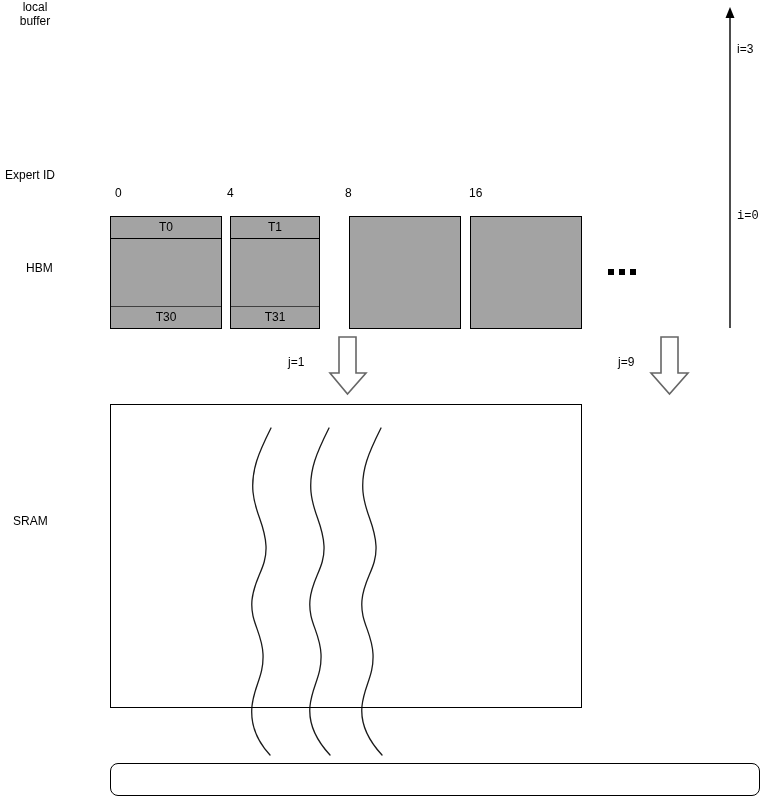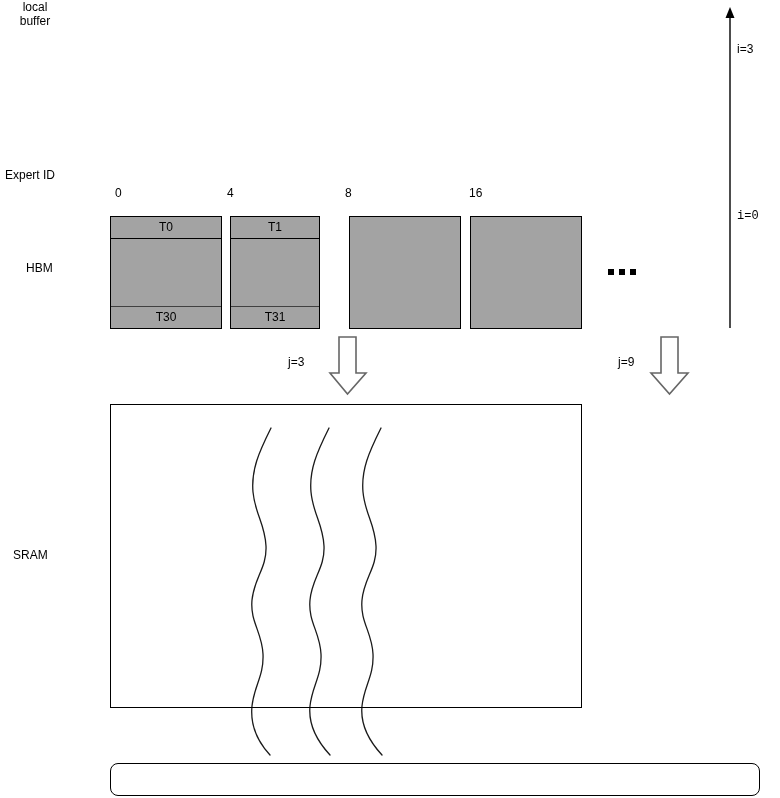--- a/index.html
+++ b/index.html
@@ -26,21 +26,21 @@
     position: absolute;
     font-family: "Liberation Sans", sans-serif;
     font-size: 12px;
     line-height: 14px;
     color: #000000;
     white-space: pre;
   }
   
   #expert-id-label { left: 5px;  top: 168px; }
   #hbm-label      { left: 18px; top: 261px; margin-left: 8px; }
-  #sram-label     { left: 13px; top: 548px; }
+  #sram-label     { left: 13px; top: 514px; }
   #local-buffer-label {
     left: 0px; top: 766px; width: 70px; text-align: center;
   }
   
   #expert-col-0  { left: 115px; top: 186px; }
   #expert-col-1  { left: 227px; top: 186px; }
   #expert-col-2  { left: 345px; top: 186px; }
   #expert-col-3  { left: 469px; top: 186px; text-align: right; }
   
   .hbm-box {
@@ -189,20 +189,20 @@
 
 <div class="hbm-box" id="hbm-box-2"></div>
 <div class="hbm-box" id="hbm-box-3"></div>
 
 <div id="hbm-ellipsis">
   <i></i>
   <i></i>
   <i></i>
 </div>
 
-<div class="lbl" id="j0-label">j=3</div>
+<div class="lbl" id="j0-label">j=1</div>
 <div class="lbl" id="j1-label">j=9</div>
 <div class="lbl" id="i16-label">i=3</div>
 <div class="lbl" id="i0-label">i=0</div>
 
 <div id="sram-box"></div>
 
 <div id="local-buffer-box"></div>
 
 </body></html>

